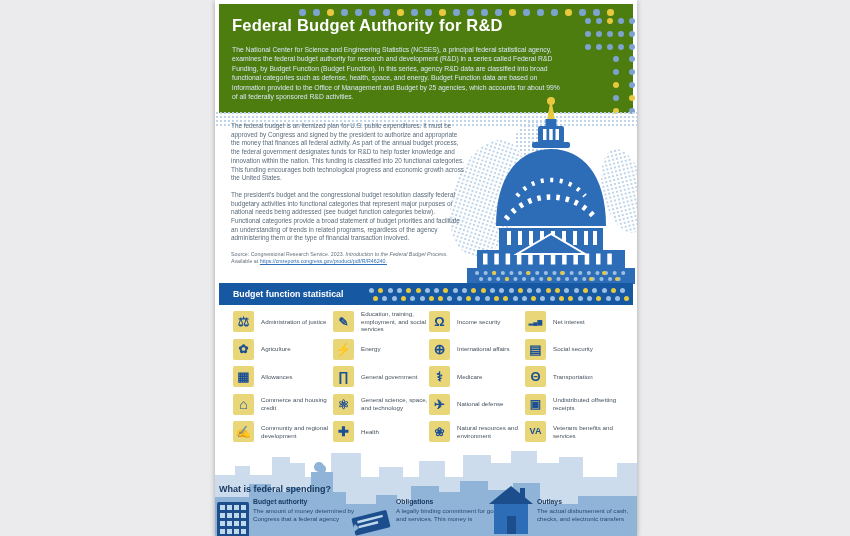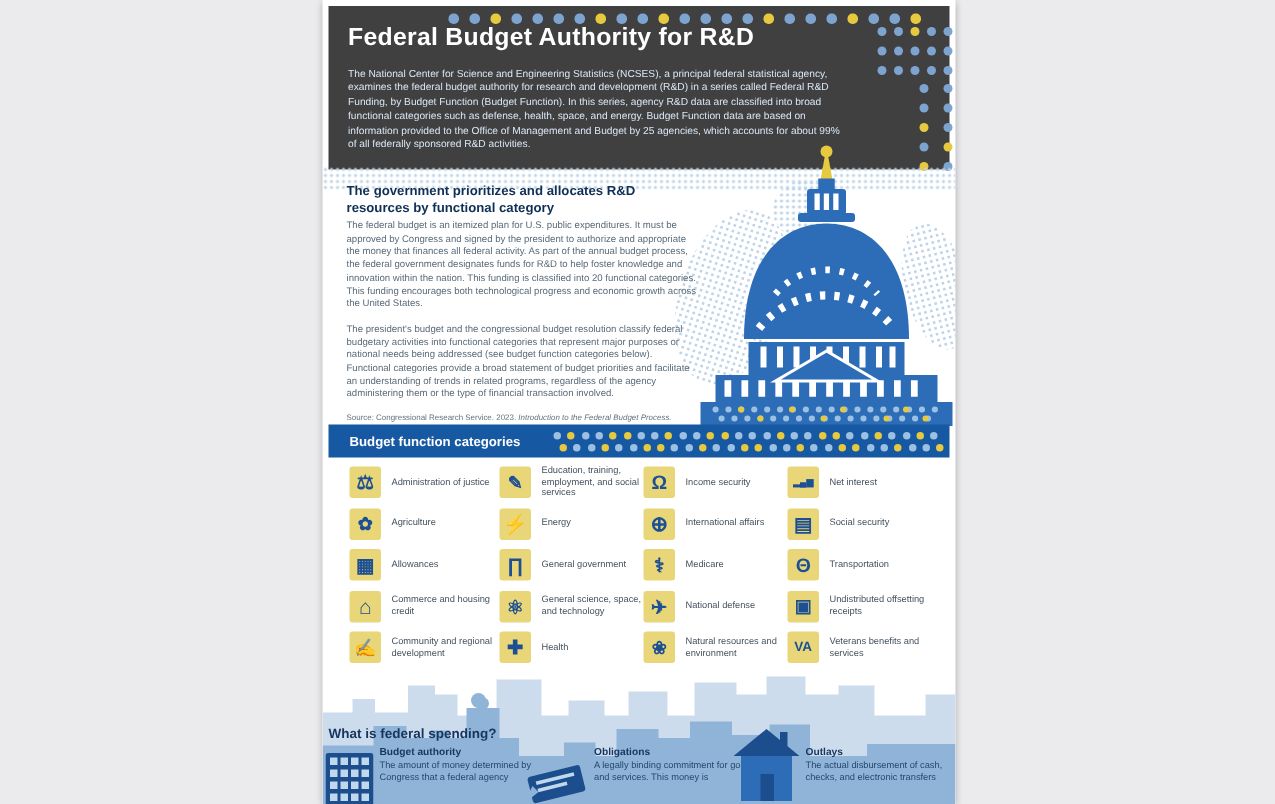--- a/index.html
+++ b/index.html
@@ -1,21 +1,21 @@
 <!DOCTYPE html>
 <html><head>
 <meta charset="utf-8">
 <style>
   html,body{margin:0;padding:0;}
   body{background:#ebebed;font-family:"Liberation Sans",sans-serif;}
   .stage{position:relative;width:850px;height:536px;overflow:hidden;background:#ebebed;}
   .paper{position:absolute;left:215px;top:0;width:422px;height:536px;background:#ffffff;
          box-shadow:0 1px 5px rgba(0,0,0,.3);overflow:hidden;}
   
-  .header{position:absolute;left:4px;top:4px;right:4px;height:109px;background:#404040;}
+  .header{position:absolute;left:4px;top:4px;right:4px;height:109px;background:#4d7c0f;}
   .header h1{margin:0;position:absolute;left:13px;top:12px;font-size:16.5px;font-weight:bold;color:#ffffff;letter-spacing:.2px;}
   .intro{margin:0;position:absolute;left:13px;top:41px;width:330px;font-size:6.8px;line-height:9.4px;color:#d9e6f5;}
   .dot{border-radius:50%;position:absolute;}
   
   .halftone{background-image:radial-gradient(#bed4e9 1px,rgba(0,0,0,0) 1.1px);background-size:4px 4px;}
   .band{position:absolute;left:0;top:111px;width:100%;height:16px;}
   .blob{position:absolute;border-radius:50%;}
   .b1{left:238px;top:138px;width:70px;height:120px;transform:rotate(18deg);}
   .b2{left:388px;top:148px;width:42px;height:86px;transform:rotate(-14deg);}
   .b3{left:300px;top:120px;width:46px;height:40px;}
@@ -165,30 +165,29 @@
         <circle cx="65" cy="177" r="2" fill="#e7c93f"></circle>
       <circle cx="99" cy="177" r="2" fill="#e7c93f"></circle>
         <circle cx="141" cy="177" r="2" fill="#e7c93f"></circle>
       <circle cx="44" cy="183" r="2" fill="#e7c93f"></circle>
         <circle cx="86" cy="183" r="2" fill="#e7c93f"></circle>
       <circle cx="128" cy="183" r="2" fill="#e7c93f"></circle>
         <circle cx="154" cy="183" r="2" fill="#e7c93f"></circle>
     </svg>
 
     <div class="content">
-      <h2>The government prioritizes and allocates R&amp;D resources by functional category</h2>
       <p>The federal budget is an itemized plan for U.S. public expenditures. It must be approved by Congress and signed by the president to authorize and appropriate the money that finances all federal activity. As part of the annual budget process, the federal government designates funds for R&amp;D to help foster knowledge and innovation within the nation. This funding is classified into 20 functional categories. This funding encourages both technological progress and economic growth across the United States.</p>
       <p>The president's budget and the congressional budget resolution classify federal budgetary activities into functional categories that represent major purposes or national needs being addressed (see budget function categories below). Functional categories provide a broad statement of budget priorities and facilitate an understanding of trends in related programs, regardless of the agency administering them or the type of financial transaction involved.</p>
       <div class="source">
         <span>Source: Congressional Research Service. 2023. </span><i>Introduction to the Federal Budget Process.</i><span> Available at </span><a>https://crsreports.congress.gov/product/pdf/R/R46240.</a>
       </div>
     </div>
 
     <div class="cat-bar">
-      <span class="bar-title">Budget function categories</span>
+      <span class="bar-title">Budget function statistical</span>
       <div id="barDots">
           <span class="dot" style="left: 150px; top: 4.5px; width: 5px; height: 5px; background: rgb(156, 192, 226);"></span>
           <span class="dot" style="left: 159.3px; top: 4.5px; width: 5px; height: 5px; background: rgb(231, 201, 63);"></span>
           <span class="dot" style="left: 168.6px; top: 4.5px; width: 5px; height: 5px; background: rgb(156, 192, 226);"></span>
           <span class="dot" style="left: 177.9px; top: 4.5px; width: 5px; height: 5px; background: rgb(156, 192, 226);"></span>
           <span class="dot" style="left: 187.2px; top: 4.5px; width: 5px; height: 5px; background: rgb(231, 201, 63);"></span>
           <span class="dot" style="left: 196.5px; top: 4.5px; width: 5px; height: 5px; background: rgb(231, 201, 63);"></span>
           <span class="dot" style="left: 205.8px; top: 4.5px; width: 5px; height: 5px; background: rgb(156, 192, 226);"></span>
           <span class="dot" style="left: 215.1px; top: 4.5px; width: 5px; height: 5px; background: rgb(156, 192, 226);"></span>
           <span class="dot" style="left: 224.4px; top: 4.5px; width: 5px; height: 5px; background: rgb(231, 201, 63);"></span>

